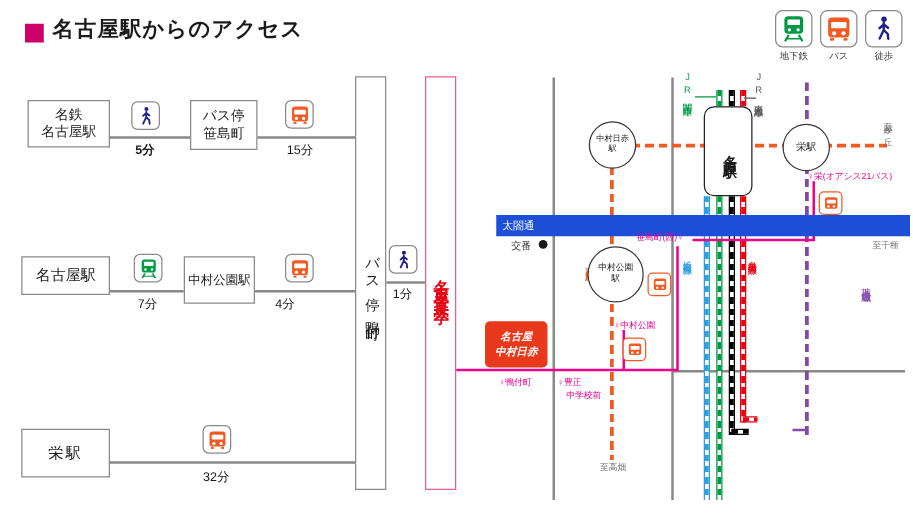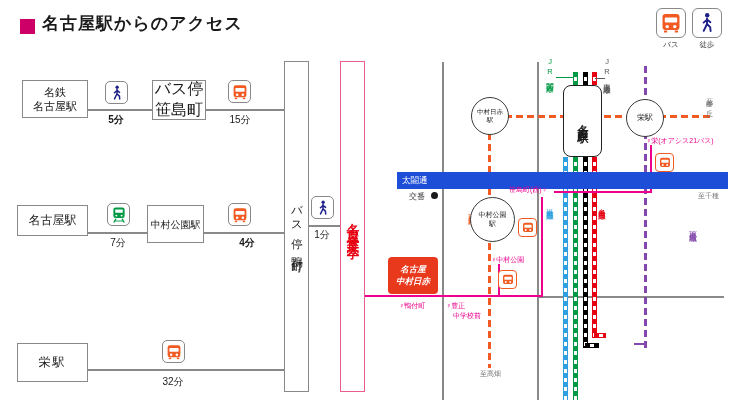--- a/index.html
+++ b/index.html
@@ -53,99 +53,112 @@
   .tick{z-index:5;}
 </style>
 </head>
 <body>
 
 <div id="stage">
 
   <div class="abs title-sq" style="left:20px;top:19px;"></div>
   <div class="abs title" style="left:42px;top:12px;">名古屋駅からのアクセス</div>
 
-  <div class="abs legend-item" style="left:654px;top:8px;">
+  <div class="abs legend-item" style="left:618px;top:8px;">
     <div class="legend-box">
       <svg width="24" height="24" viewBox="0 0 24 24">
-        <rect x="3.5" y="3" width="17" height="16" rx="3" fill="#f15a22"></rect>
-        <rect x="5.8" y="6.5" width="12.4" height="5" rx="1" fill="#fff"></rect>
-        <circle cx="8.2" cy="15.6" r="1.7" fill="#fff"></circle>
-        <circle cx="15.8" cy="15.6" r="1.7" fill="#fff"></circle>
-        <rect x="5" y="19.5" width="3.2" height="2" fill="#f15a22"></rect>
-        <rect x="15.8" y="19.5" width="3.2" height="2" fill="#f15a22"></rect>
-      </svg>
-    </div>
-    <div class="legend-label">バス</div>
-  </div>
-  <div class="abs legend-item" style="left:690px;top:8px;">
-    <div class="legend-box">
-      <svg width="24" height="24" viewBox="0 0 24 24">
-        <circle cx="12.2" cy="4.3" r="2.2" fill="#1d2088"></circle>
-        <path d="M12,7.4 L12,13 M12,8.6 L8.6,11.6 M12,8.6 L15.4,11.2 M12,13 L8.7,19.8 M12,13 L15.2,16.2 L15.6,20" stroke="#1d2088" stroke-width="1.9" stroke-linecap="round" fill="none"></path>
-      </svg>
-    </div>
-    <div class="legend-label">徒歩</div>
-  </div>
-
-  <div class="abs hline" style="left:88px;top:109px;width:196px;"></div>
-  <div class="abs hline" style="left:88px;top:232px;width:196px;"></div>
-  <div class="abs hline" style="left:88px;top:369px;width:196px;"></div>
-  <div class="abs hline" style="left:309px;top:225px;width:31px;"></div>
-
-  <div class="abs fbox" style="left:22px;top:80px;width:66px;height:38px;font-size:11px;">
-    <div>名鉄</div>
-    <div>名古屋駅</div>
-  </div>
-  <div class="abs icon-sm" style="left:105px;top:81px;">
-    <svg width="18" height="18" viewBox="0 0 24 24">
-        <circle cx="12.2" cy="4.3" r="2.2" fill="#1d2088"></circle>
-        <path d="M12,7.4 L12,13 M12,8.6 L8.6,11.6 M12,8.6 L15.4,11.2 M12,13 L8.7,19.8 M12,13 L15.2,16.2 L15.6,20" stroke="#1d2088" stroke-width="2" stroke-linecap="round" fill="none"></path>
-      </svg>
-  </div>
-  <div class="abs time" style="left:96px;top:113px;width:40px;font-weight:bold;">5分</div>
-  <div class="abs fbox" style="left:152px;top:80px;width:54px;height:40px;font-size:16px;text-align:center;">
-    <div>バス停</div>
-    <div>笹島町</div>
-  </div>
-  <div class="abs icon-sm" style="left:228px;top:80px;">
-    <svg width="18" height="18" viewBox="0 0 24 24">
-        <rect x="3.5" y="3" width="17" height="16" rx="3" fill="#f15a22"></rect>
-        <rect x="5.8" y="6.5" width="12.4" height="5" rx="1" fill="#fff"></rect>
-        <circle cx="8.2" cy="15.6" r="1.7" fill="#fff"></circle>
-        <circle cx="15.8" cy="15.6" r="1.7" fill="#fff"></circle>
-        <rect x="5" y="19.5" width="3.2" height="2" fill="#f15a22"></rect>
-        <rect x="15.8" y="19.5" width="3.2" height="2" fill="#f15a22"></rect>
-      </svg>
-  </div>
-  <div class="abs time" style="left:218px;top:113px;width:44px;">15分</div>
-
-  <div class="abs fbox" style="left:17px;top:205px;width:71px;height:31px;font-size:12px;">名古屋駅</div>
-  <div class="abs icon-sm" style="left:107px;top:203px;">
-    <svg width="18" height="18" viewBox="0 0 24 24">
         <rect x="4.5" y="2" width="15" height="14" rx="3" fill="#009944"></rect>
         <rect x="7" y="4.5" width="10" height="4.5" rx="0.5" fill="#fff"></rect>
         <circle cx="8.5" cy="12.8" r="1.3" fill="#fff"></circle>
         <circle cx="15.5" cy="12.8" r="1.3" fill="#fff"></circle>
         <path d="M8,17 L5,22 M16,17 L19,22" stroke="#009944" stroke-width="1.8" fill="none"></path>
         <path d="M6,20 L18,20" stroke="#009944" stroke-width="1.2" fill="none"></path>
       </svg>
+    </div>
+    <div class="legend-label">地下鉄</div>
+  </div>
+  <div class="abs legend-item" style="left:654px;top:8px;">
+    <div class="legend-box">
+      <svg width="24" height="24" viewBox="0 0 24 24">
+        <rect x="3.5" y="3" width="17" height="16" rx="3" fill="#f15a22"></rect>
+        <rect x="5.8" y="6.5" width="12.4" height="5" rx="1" fill="#fff"></rect>
+        <circle cx="8.2" cy="15.6" r="1.7" fill="#fff"></circle>
+        <circle cx="15.8" cy="15.6" r="1.7" fill="#fff"></circle>
+        <rect x="5" y="19.5" width="3.2" height="2" fill="#f15a22"></rect>
+        <rect x="15.8" y="19.5" width="3.2" height="2" fill="#f15a22"></rect>
+      </svg>
+    </div>
+    <div class="legend-label">バス</div>
+  </div>
+  <div class="abs legend-item" style="left:690px;top:8px;">
+    <div class="legend-box">
+      <svg width="24" height="24" viewBox="0 0 24 24">
+        <circle cx="12.2" cy="4.3" r="2.2" fill="#1d2088"></circle>
+        <path d="M12,7.4 L12,13 M12,8.6 L8.6,11.6 M12,8.6 L15.4,11.2 M12,13 L8.7,19.8 M12,13 L15.2,16.2 L15.6,20" stroke="#1d2088" stroke-width="1.9" stroke-linecap="round" fill="none"></path>
+      </svg>
+    </div>
+    <div class="legend-label">徒歩</div>
+  </div>
+
+  <div class="abs hline" style="left:88px;top:109px;width:196px;"></div>
+  <div class="abs hline" style="left:88px;top:232px;width:196px;"></div>
+  <div class="abs hline" style="left:88px;top:369px;width:196px;"></div>
+  <div class="abs hline" style="left:309px;top:225px;width:31px;"></div>
+
+  <div class="abs fbox" style="left:22px;top:80px;width:66px;height:38px;font-size:11px;">
+    <div>名鉄</div>
+    <div>名古屋駅</div>
+  </div>
+  <div class="abs icon-sm" style="left:105px;top:81px;">
+    <svg width="18" height="18" viewBox="0 0 24 24">
+        <circle cx="12.2" cy="4.3" r="2.2" fill="#1d2088"></circle>
+        <path d="M12,7.4 L12,13 M12,8.6 L8.6,11.6 M12,8.6 L15.4,11.2 M12,13 L8.7,19.8 M12,13 L15.2,16.2 L15.6,20" stroke="#1d2088" stroke-width="2" stroke-linecap="round" fill="none"></path>
+      </svg>
+  </div>
+  <div class="abs time" style="left:96px;top:113px;width:40px;font-weight:bold;">5分</div>
+  <div class="abs fbox" style="left:152px;top:80px;width:54px;height:40px;font-size:11px;text-align:center;">
+    <div>バス停</div>
+    <div>笹島町</div>
+  </div>
+  <div class="abs icon-sm" style="left:228px;top:80px;">
+    <svg width="18" height="18" viewBox="0 0 24 24">
+        <rect x="3.5" y="3" width="17" height="16" rx="3" fill="#f15a22"></rect>
+        <rect x="5.8" y="6.5" width="12.4" height="5" rx="1" fill="#fff"></rect>
+        <circle cx="8.2" cy="15.6" r="1.7" fill="#fff"></circle>
+        <circle cx="15.8" cy="15.6" r="1.7" fill="#fff"></circle>
+        <rect x="5" y="19.5" width="3.2" height="2" fill="#f15a22"></rect>
+        <rect x="15.8" y="19.5" width="3.2" height="2" fill="#f15a22"></rect>
+      </svg>
+  </div>
+  <div class="abs time" style="left:218px;top:113px;width:44px;">15分</div>
+
+  <div class="abs fbox" style="left:17px;top:205px;width:71px;height:31px;font-size:12px;">名古屋駅</div>
+  <div class="abs icon-sm" style="left:107px;top:203px;">
+    <svg width="18" height="18" viewBox="0 0 24 24">
+        <rect x="4.5" y="2" width="15" height="14" rx="3" fill="#009944"></rect>
+        <rect x="7" y="4.5" width="10" height="4.5" rx="0.5" fill="#fff"></rect>
+        <circle cx="8.5" cy="12.8" r="1.3" fill="#fff"></circle>
+        <circle cx="15.5" cy="12.8" r="1.3" fill="#fff"></circle>
+        <path d="M8,17 L5,22 M16,17 L19,22" stroke="#009944" stroke-width="1.8" fill="none"></path>
+        <path d="M6,20 L18,20" stroke="#009944" stroke-width="1.2" fill="none"></path>
+      </svg>
   </div>
   <div class="abs time" style="left:98px;top:236px;width:40px;">7分</div>
   <div class="abs fbox" style="left:147px;top:205px;width:57px;height:38px;font-size:10px;">中村公園駅</div>
   <div class="abs icon-sm" style="left:228px;top:203px;">
     <svg width="18" height="18" viewBox="0 0 24 24">
         <rect x="3.5" y="3" width="17" height="16" rx="3" fill="#f15a22"></rect>
         <rect x="5.8" y="6.5" width="12.4" height="5" rx="1" fill="#fff"></rect>
         <circle cx="8.2" cy="15.6" r="1.7" fill="#fff"></circle>
         <circle cx="15.8" cy="15.6" r="1.7" fill="#fff"></circle>
         <rect x="5" y="19.5" width="3.2" height="2" fill="#f15a22"></rect>
         <rect x="15.8" y="19.5" width="3.2" height="2" fill="#f15a22"></rect>
       </svg>
   </div>
-  <div class="abs time" style="left:225px;top:236px;width:44px;font-weight:bold;">4分</div>
+  <div class="abs time" style="left:206px;top:236px;width:44px;">4分</div>
 
   <div class="abs fbox" style="left:17px;top:343px;width:71px;height:39px;font-size:12px;letter-spacing:2px;">栄駅</div>
   <div class="abs icon-sm" style="left:162px;top:340px;">
     <svg width="18" height="18" viewBox="0 0 24 24">
         <rect x="3.5" y="3" width="17" height="16" rx="3" fill="#f15a22"></rect>
         <rect x="5.8" y="6.5" width="12.4" height="5" rx="1" fill="#fff"></rect>
         <circle cx="8.2" cy="15.6" r="1.7" fill="#fff"></circle>
         <circle cx="15.8" cy="15.6" r="1.7" fill="#fff"></circle>
         <rect x="5" y="19.5" width="3.2" height="2" fill="#f15a22"></rect>
         <rect x="15.8" y="19.5" width="3.2" height="2" fill="#f15a22"></rect>

